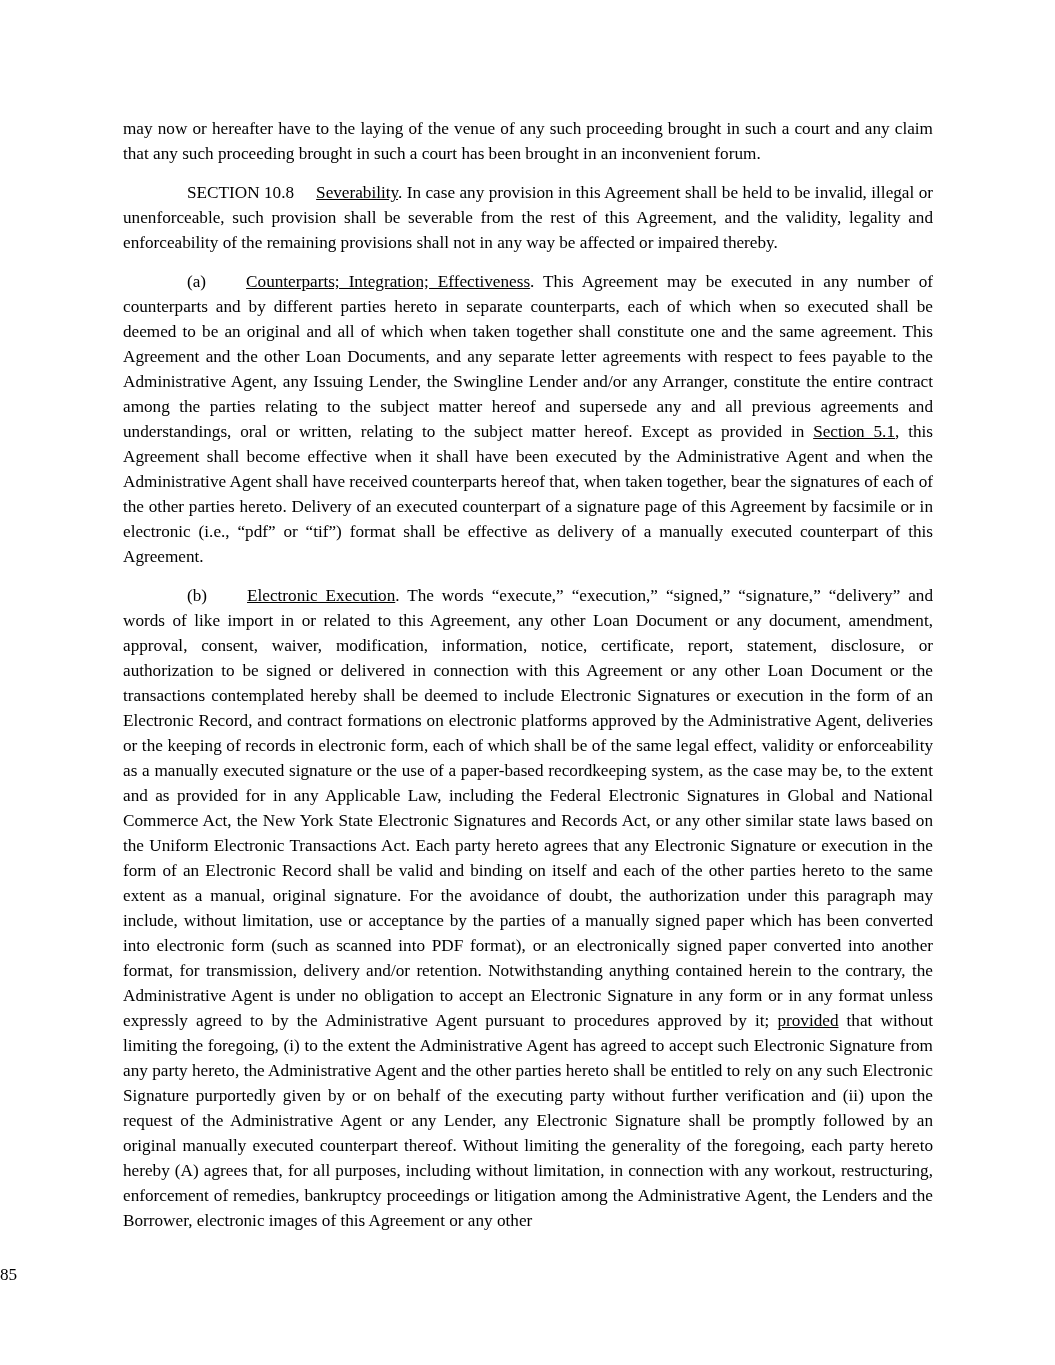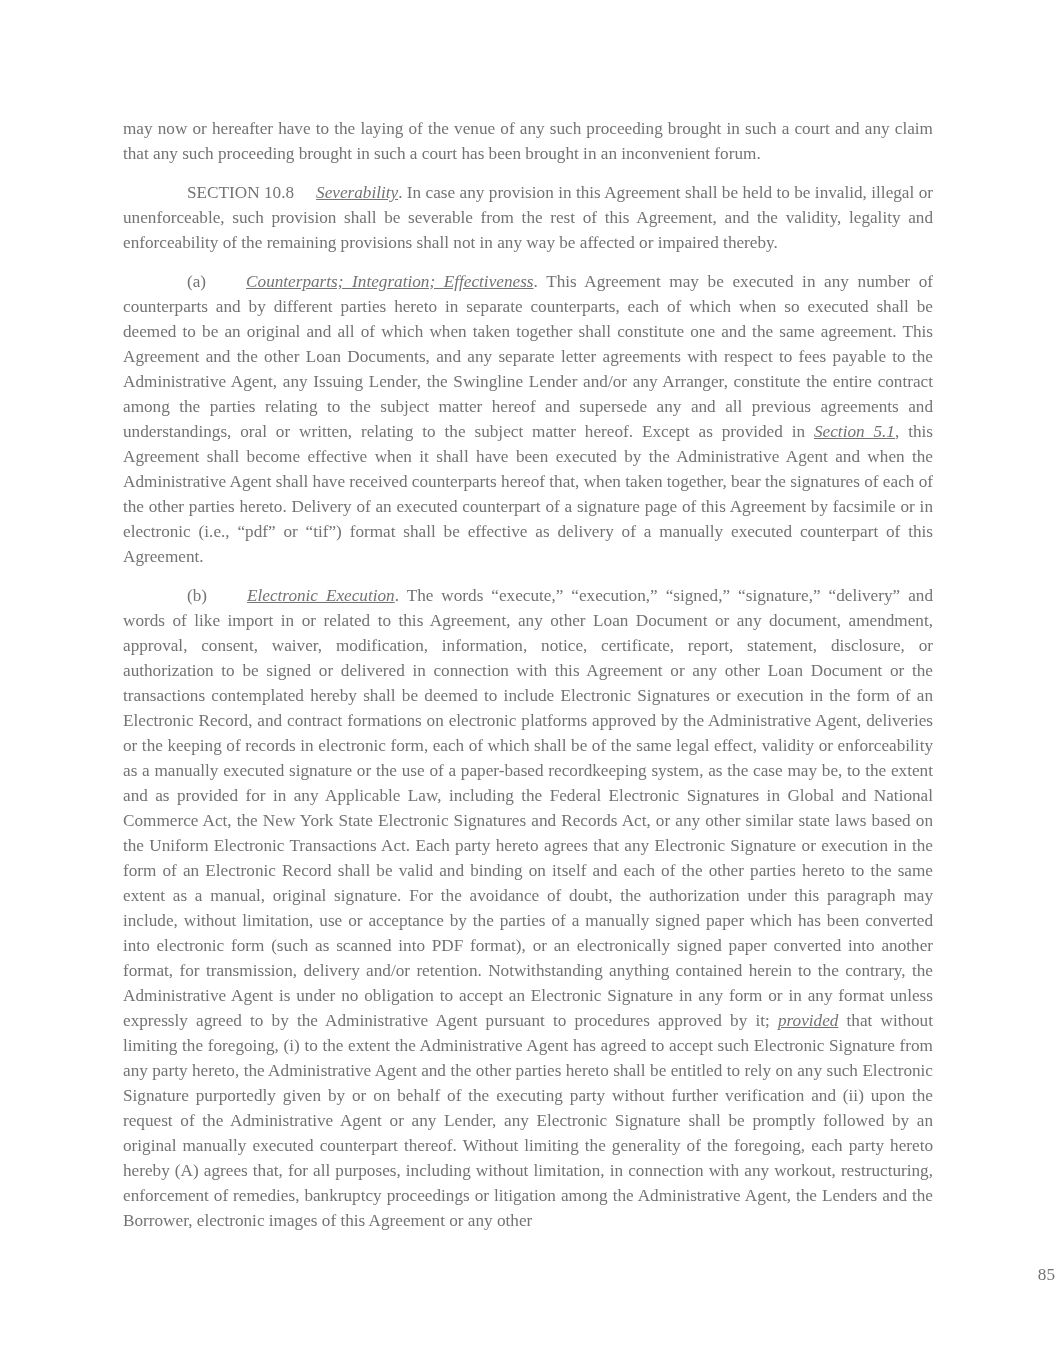--- a/index.html
+++ b/index.html
@@ -6,54 +6,53 @@
     margin: 0;
     padding: 0;
     background: #ffffff;
   }
   .page {
     position: relative;
     width: 1055px;
     height: 1365px;
     background: #ffffff;
     font-family: "Liberation Serif", "DejaVu Serif", serif;
-    color: #737373;
+    color: #000000;
     overflow: hidden;
   }
   .content {
     position: absolute;
     left: 123px;
     top: 116px;
     width: 810px;
   }
   .content p {
     margin: 0 0 14px 0;
     font-size: 17.2px;
     line-height: 25px;
     text-align: justify;
   }
   .content p.indent {
     text-indent: 64px;
   }
   .u {
     text-decoration: underline;
-    font-style: italic;
   }
   .tab {
     display: inline-block;
     height: 1px;
   }
   .tab-heading { width: 22px; }
   .tab-list { width: 40px; }
   .page-number {
     position: absolute;
     left: 0;
     right: 0;
     top: 1262px;
-    text-align: right;
+    text-align: left;
     font-size: 17.2px;
     line-height: 25px;
   }
 </style>
 </head>
 <body>
 
 <div class="page">
   <div class="content">
       <p><span>may now or hereafter have to the laying of the venue of any such proceeding brought in such a court and any claim that any such proceeding brought in such a court has been brought in an inconvenient forum.</span></p>

